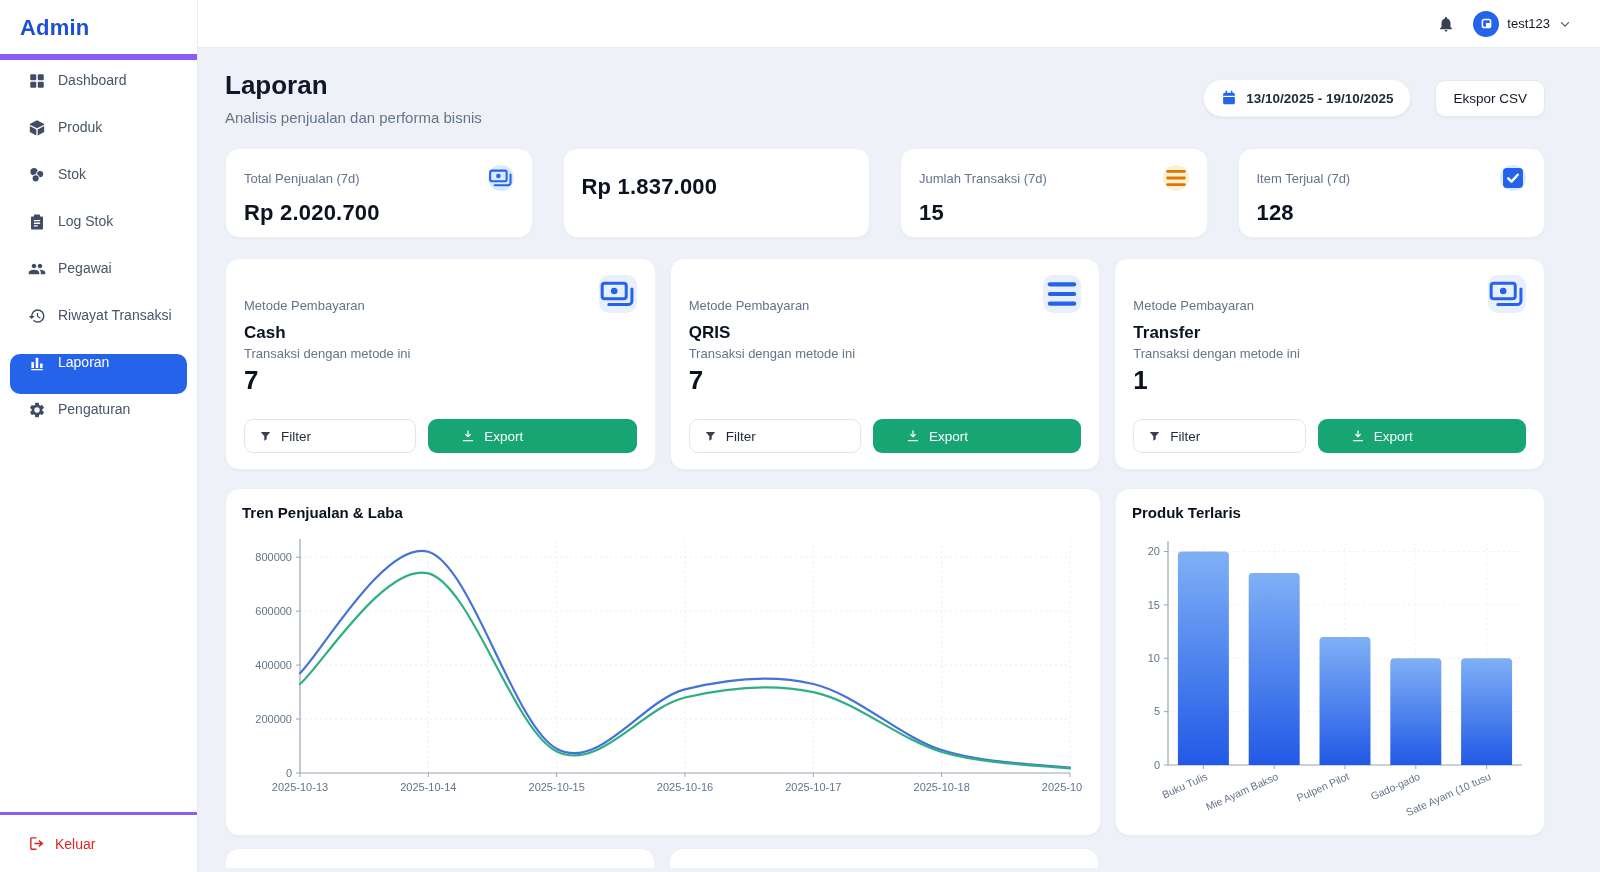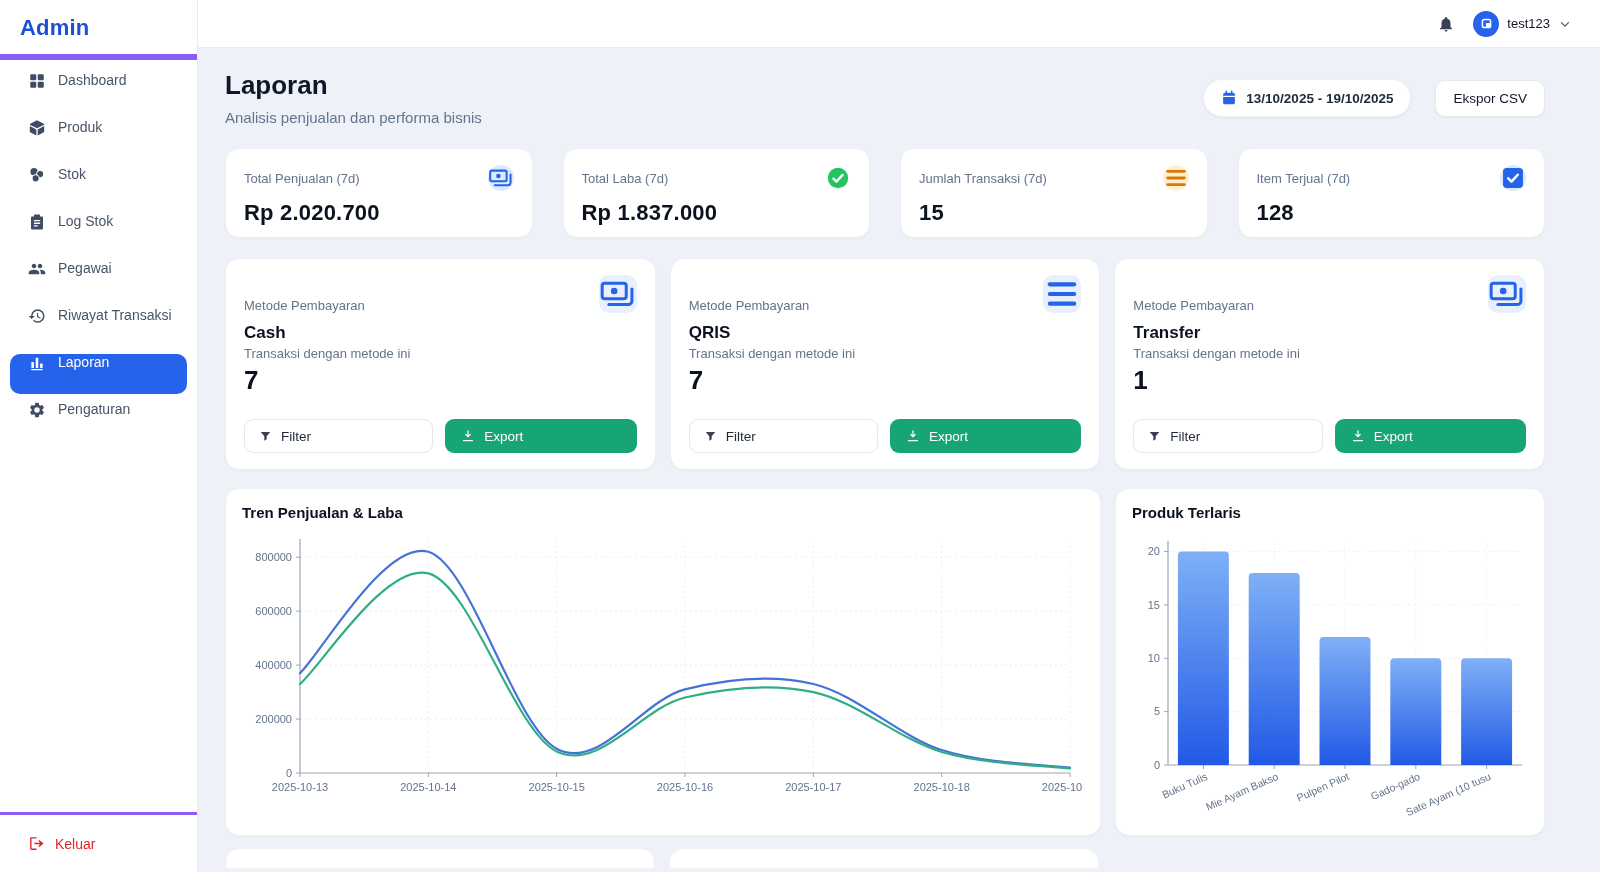--- a/index.html
+++ b/index.html
@@ -56,21 +56,21 @@
   .pay-top { display:flex; justify-content:space-between; align-items:flex-end; }
   .pay-label { font-size:13px; color:#64748b; padding-top:6px; }
   .pay-chip { width:38px; height:38px; border-radius:10px; background:#e8f0fd; color:var(--accent,#2563eb); display:flex; align-items:center; justify-content:center; }
   .pay-chip svg { width:20px; height:20px; }
   .pay-method { margin-top:10px; font-size:17px; font-weight:700; color:#0b1220; }
   .pay-desc { margin-top:3px; font-size:13px; color:#64748b; }
   .pay-count { margin-top:4px; font-size:26px; font-weight:800; color:#0b1220; }
   .pay-actions { margin-top:auto; display:flex; gap:12px; }
   .btn-filter { flex:1; height:34px; display:flex; align-items:center; justify-content:flex-start; gap:9px; padding:0 14px; background:#fff; border:1px solid #e3e7ec; border-radius:9px; font-size:13.5px; color:#1f2937; cursor:pointer; font-family:inherit; }
   .btn-filter .icon { width:13px; height:13px; color:#374151; }
-  .btn-export { flex:1; height:34px; display:flex; align-items:center; justify-content:flex-start; gap:9px; padding:0 16px; background:var(--green,#17a673); border:none; border-radius:9px; font-size:13.5px; font-weight:500; color:#fff; cursor:pointer; font-family:inherit; }
+  .btn-export { flex:1; height:34px; display:flex; align-items:center; justify-content:flex-start; gap:9px; padding:0 33px; background:var(--green,#17a673); border:none; border-radius:9px; font-size:13.5px; font-weight:500; color:#fff; cursor:pointer; font-family:inherit; }
   .btn-export .icon { width:14px; height:14px; color:#fff; }
 
   
   .charts-row { display:grid; grid-template-columns:1fr 430px; gap:14px; margin-top:18px; }
   .chart-card { background:#fff; border:1px solid #edf0f4; border-radius:14px; padding:15px 16px; height:348px; box-shadow:0 1px 2px rgba(16,24,40,.04); overflow:hidden; }
   .chart-title { font-size:15px; font-weight:700; color:#0b1220; }
   .chart-card svg.plot { display:block; margin-top:8px; }
 
   
   .partial-row { display:grid; grid-template-columns:430px 430px; gap:14px; margin-top:12px; }
@@ -227,29 +227,20 @@
               <svg viewBox="0 0 24 24" fill="currentColor" aria-hidden="true">
                 <rect x="2" y="5.2" width="15.2" height="9.8" rx="1.6" fill="none" stroke="currentColor" stroke-width="1.9"></rect>
                 <circle cx="9.6" cy="10.1" r="2.1"></circle>
                 <path d="M20.8 8.8v7.6a2.3 2.3 0 0 1-2.3 2.3H6.2" fill="none" stroke="currentColor" stroke-width="1.9" stroke-linecap="round"></path>
               </svg>
             </span>
         </div>
         <div class="stat-value">Rp 2.020.700</div>
       </div>
       <div class="stat-card">
-        <div class="stat-top">
-          <span class="stat-label">Total Laba (7d)</span>
-          <span class="chip plain" style="background: transparent; color: rgb(34, 197, 94);">
-              <svg viewBox="0 0 24 24" fill="currentColor" aria-hidden="true">
-                <circle cx="12" cy="12" r="10.2"></circle>
-                <path d="M7.4 12.6l3 3 6.2-6.7" fill="none" stroke="#fff" stroke-width="2.3" stroke-linecap="round" stroke-linejoin="round"></path>
-              </svg>
-            </span>
-        </div>
         <div class="stat-value">Rp 1.837.000</div>
       </div>
       <div class="stat-card">
         <div class="stat-top">
           <span class="stat-label">Jumlah Transaksi (7d)</span>
           <span class="chip" style="background: rgb(253, 240, 210); color: rgb(217, 119, 6);">
               <svg viewBox="0 0 24 24" fill="currentColor" aria-hidden="true">
                 <rect x="3" y="4.6" width="18" height="2.6" rx="1.3"></rect>
                 <rect x="3" y="10.7" width="18" height="2.6" rx="1.3"></rect>
                 <rect x="3" y="16.8" width="18" height="2.6" rx="1.3"></rect>

